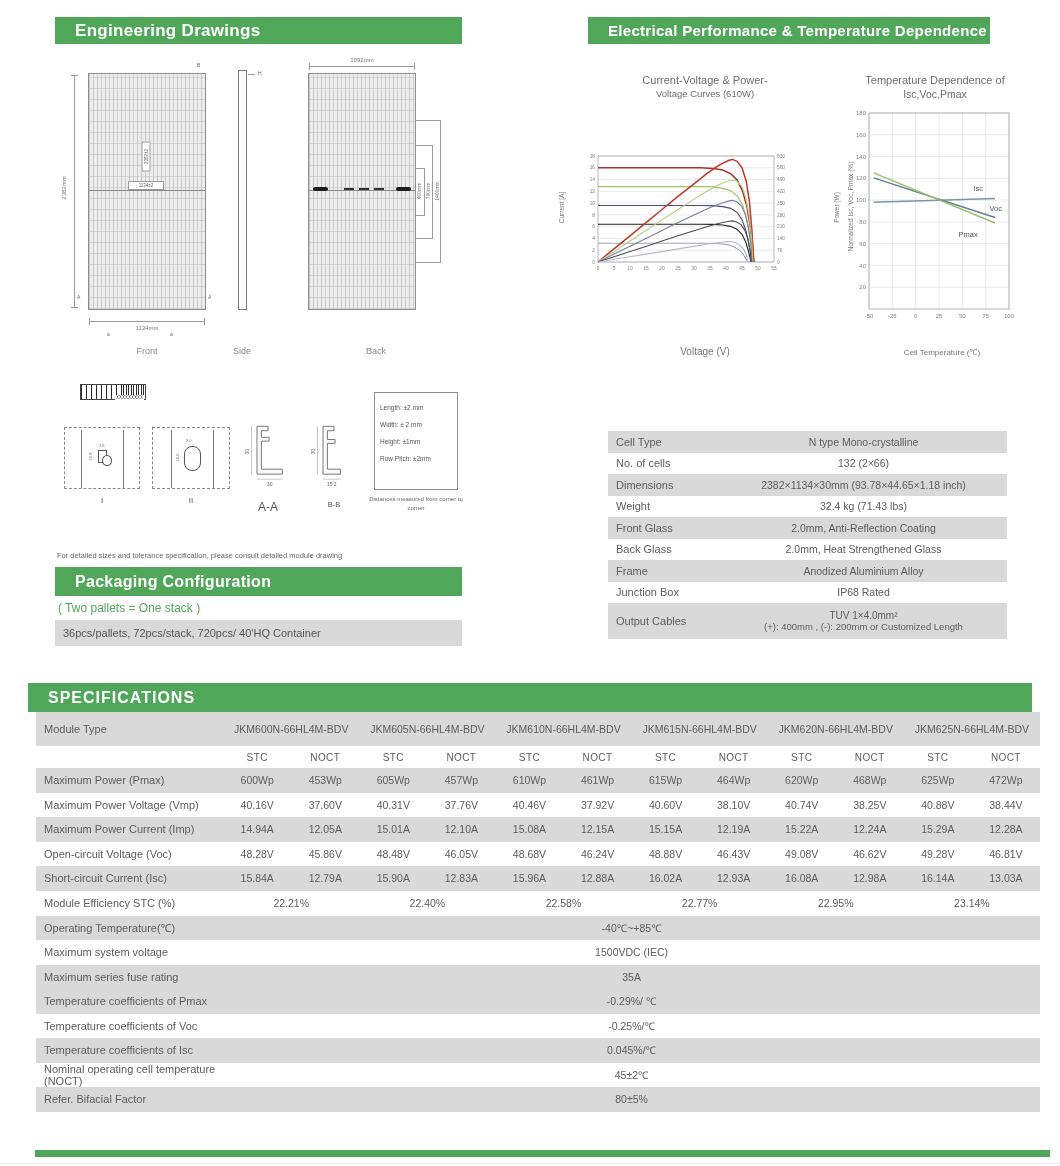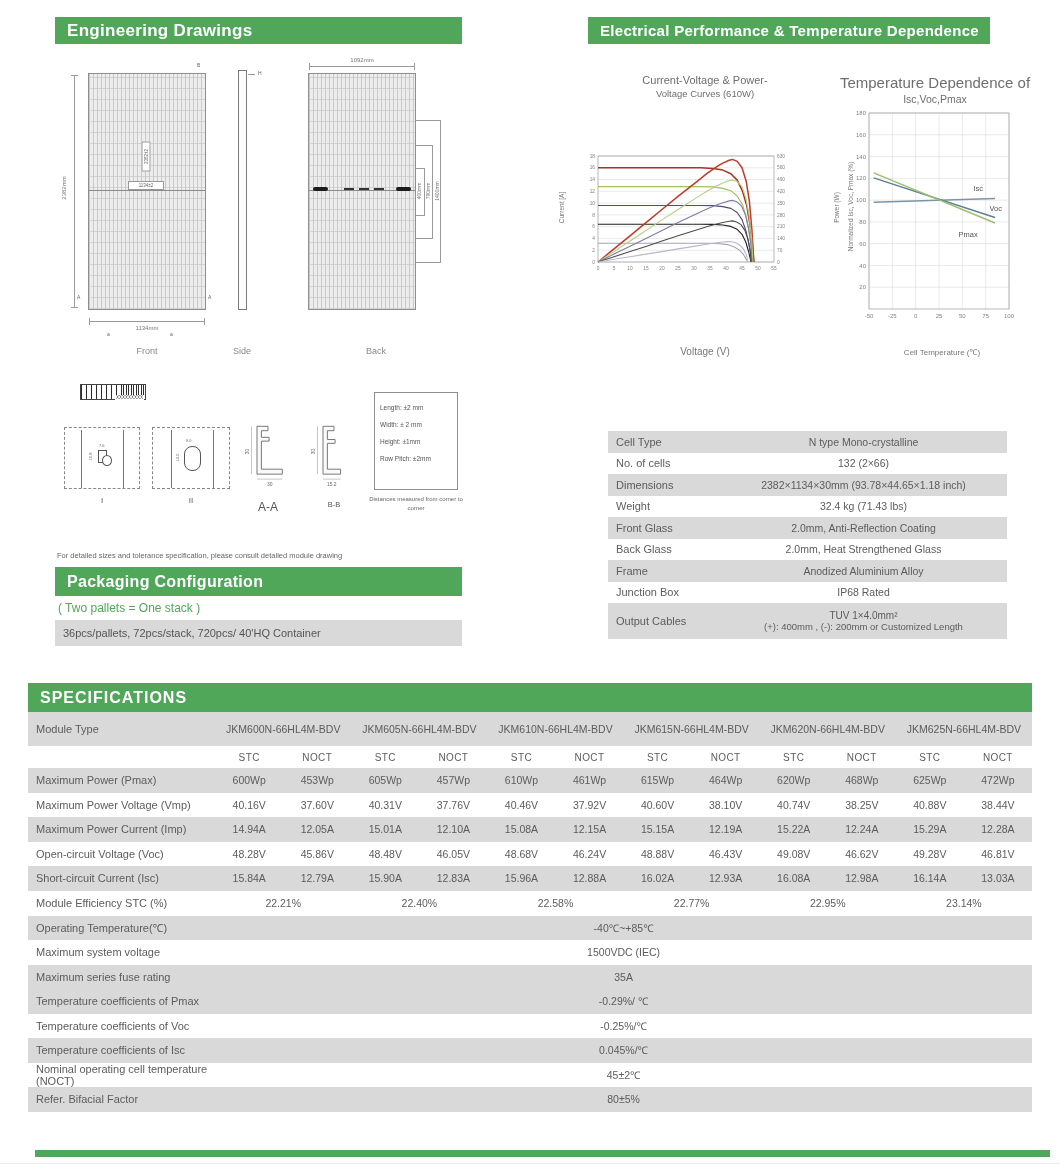--- a/index.html
+++ b/index.html
@@ -1,37 +1,37 @@
 <!DOCTYPE html>
 <html><head>
 <meta charset="utf-8">
 <style>
   *{box-sizing:border-box;margin:0;padding:0}
   html,body{width:1060px;background:#fff}
   body{font-family:"Liberation Sans",sans-serif;color:#5a5a5a}
   #page{position:relative;width:1060px;height:1166px;background:#fff;overflow:hidden}
-  .ghdr{position:absolute;background:#50a75a;color:#fff;font-weight:bold;display:flex;align-items:center;padding-left:12px;letter-spacing:.3px}
+  .ghdr{position:absolute;background:#50a75a;color:#fff;font-weight:bold;display:flex;align-items:center;padding-left:20px;letter-spacing:.3px}
   .cap{position:absolute;text-align:center;color:#888;font-size:9px}
   .rot{position:absolute;transform:rotate(-90deg);text-align:center;color:#777;white-space:nowrap}
   .panel{position:absolute;border:1px solid #8f8f8f;background-color:#ededed;
     background-image:repeating-linear-gradient(90deg,#c9c9c9 0,#c9c9c9 .6px,transparent .6px,transparent 4px),
                      repeating-linear-gradient(0deg,#d2d2d2 0,#d2d2d2 .6px,transparent .6px,transparent 11px)}
   .hline{position:absolute;height:1px;background:#9a9a9a}
   .vline{position:absolute;width:1px;background:#9a9a9a}
   .mark{position:absolute;font-size:5px;color:#666}
   .microbox{position:absolute;background:#fff;border:.5px solid #999;font-size:4.5px;color:#666;display:flex;align-items:center;justify-content:center}
   .dashbox{position:absolute;border:1px dashed #888;background:#fff}
   table{border-collapse:collapse;table-layout:fixed}
   .mech{position:absolute;left:608px;top:431px;width:399px;font-size:10.5px;color:#5c5c5c}
   .mech tr{height:21.5px}
   .mech tr.tall{height:36px}
   .mech tr.g{background:#d9d9d9}
   .mech td.lbl{width:112px;padding-left:8px;font-size:11px;text-align:left}
   .mech td.val{text-align:center}
-  .spec{position:absolute;left:28px;top:712px;width:1004px;font-size:10.5px;color:#5c5c5c}
+  .spec{position:absolute;left:36px;top:712px;width:1004px;font-size:10.5px;color:#5c5c5c}
   .spec tr.g{background:#d9d9d9}
   .spec tr.r-mod{height:34px}
   .spec tr.r-cond{height:22px;font-size:10px;letter-spacing:.4px}
   .spec tr.r-data{height:24.5px}
   .spec tr.r-eff{height:25px}
   .spec tr.r-gen{height:24.5px}
   .spec td{text-align:center}
   .spec td.lbl{text-align:left;padding-left:8px;font-size:11px}
   .spec td.mod{font-size:10.5px}
   .tolbox{position:absolute;left:374px;top:392px;width:84px;height:98px;border:1px solid #8f8f8f;padding:7px 5px;font-size:6.5px;color:#555;line-height:2.6}
@@ -160,21 +160,21 @@
 
   <div class="ghdr" style="left:588px;top:17px;width:402px;height:27px;font-size:15px">
       <span>Electrical Performance &amp; Temperature Dependence</span>
     </div>
 
   <div style="position:absolute;left:600px;top:74px;width:210px;text-align:center;color:#6e6e6e">
     <div style="font-size:11px">Current-Voltage &amp; Power-</div>
     <div style="font-size:9.5px;margin-top:2px">Voltage Curves (610W)</div>
   </div>
   <div style="position:absolute;left:830px;top:74px;width:210px;text-align:center;color:#6e6e6e">
-    <div style="font-size:15px">Temperature Dependence of</div>
+    <div style="font-size:11px">Temperature Dependence of</div>
     <div style="font-size:10.5px;margin-top:2px">Isc,Voc,Pmax</div>
   </div>
 
   <svg style="position:absolute;left:572px;top:146px" width="240" height="140" viewBox="0 0 240 140">
       <line x1="26" x2="202" y1="116" y2="116" stroke="#d8d8d8" stroke-width="0.55"></line>
       <text x="23" y="117.68" text-anchor="end" font-size="4.8" fill="#828282">0</text>
       <line x1="26" x2="202" y1="104.22222222222223" y2="104.22222222222223" stroke="#d8d8d8" stroke-width="0.55"></line>
       <text x="23" y="105.90222222222224" text-anchor="end" font-size="4.8" fill="#828282">2</text>
       <line x1="26" x2="202" y1="92.44444444444444" y2="92.44444444444444" stroke="#d8d8d8" stroke-width="0.55"></line>
       <text x="23" y="94.12444444444445" text-anchor="end" font-size="4.8" fill="#828282">4</text>

